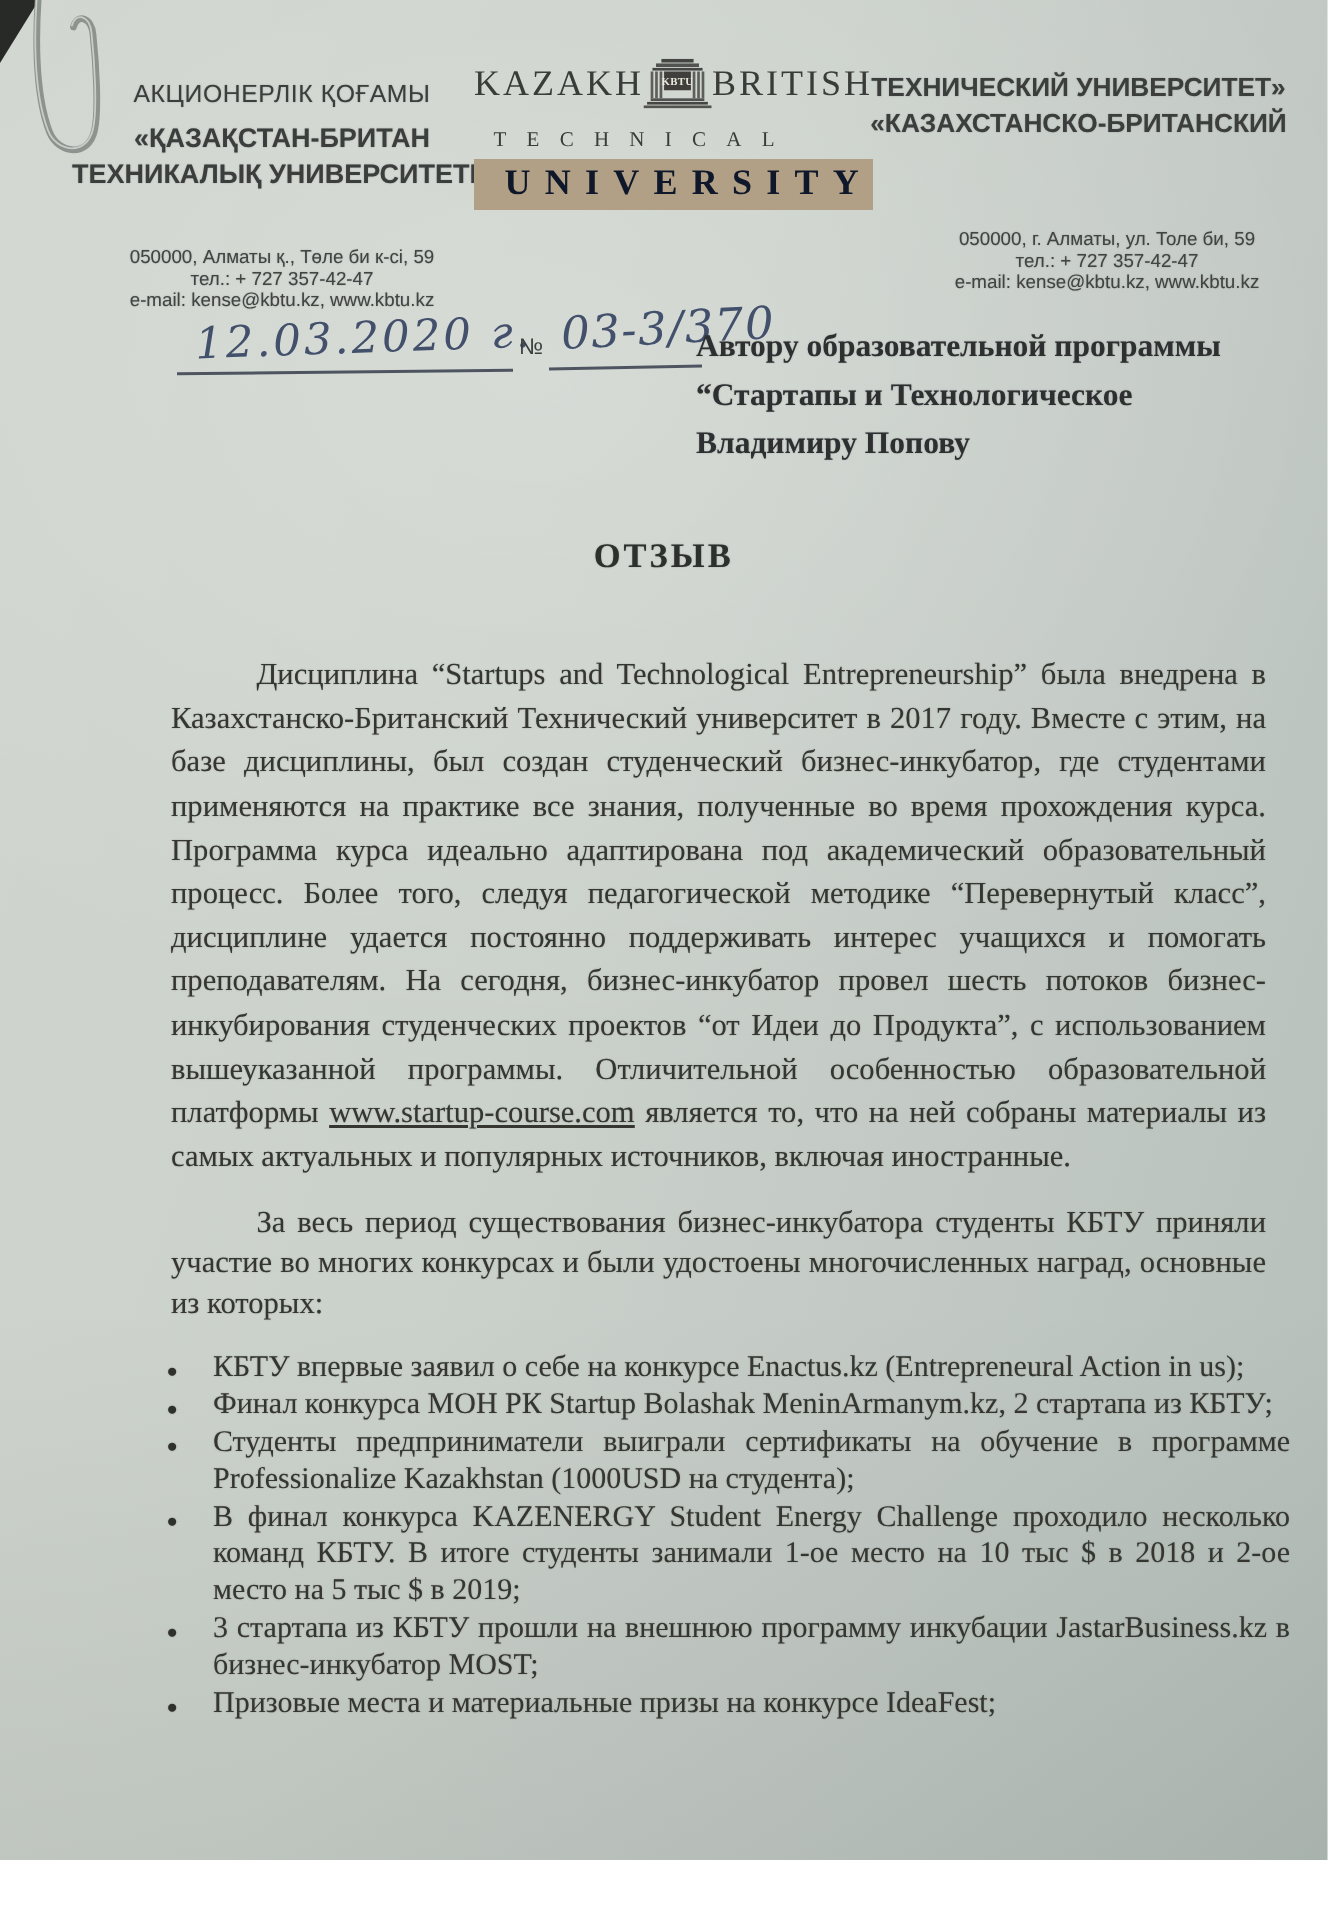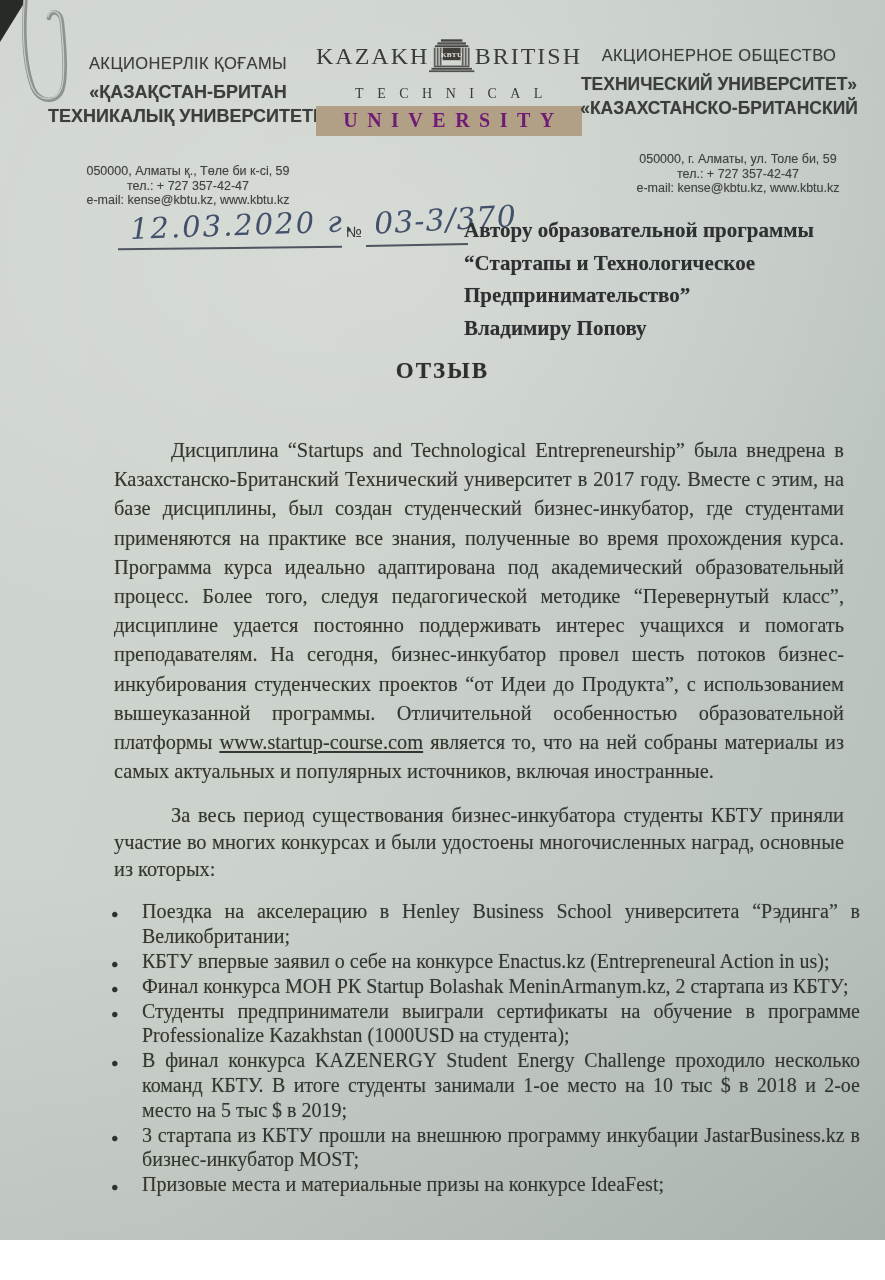--- a/index.html
+++ b/index.html
@@ -33,24 +33,24 @@
   .addr{position:absolute;text-align:center;
     font-family:"Liberation Sans","DejaVu Sans",sans-serif;
     font-size:12.5px;line-height:14.5px;color:#41444237;color:#414442;}
   .addr-left{left:36px;top:164px;width:304px;}
   .addr-right{left:575px;top:152px;width:326px;}
 
   
   .logo{position:absolute;left:316px;top:28px;width:266px;color:#3a3c39;}
   .logo-row1{display:flex;align-items:center;justify-content:space-between;}
   .logo-word{font-size:24px;letter-spacing:2px;font-weight:500;}
-  .logo-tech{margin-top:2px;text-align:center;font-size:14px;letter-spacing:13.5px;
+  .logo-tech{margin-top:2px;text-align:left;font-size:14px;letter-spacing:13.5px;
     padding-left:13px;}
-  .logo-bar{margin-top:4px;background:#b1a085;color:#701a75;text-align:center;
-    font-size:20px;font-weight:bold;letter-spacing:9.5px;padding:3px 0 4px 9px;}
+  .logo-bar{margin-top:4px;background:#b1a085;color:#0f172a;text-align:right;
+    font-size:24px;font-weight:bold;letter-spacing:9.5px;padding:3px 0 4px 9px;}
 
   
   .hand{position:absolute;font-family:"DejaVu Serif",serif;font-style:italic;
     color:#42506b;white-space:nowrap;}
   .hand-date{left:130px;top:208px;font-size:29px;letter-spacing:2px;transform:rotate(-2deg);}
   .hand-num{left:374px;top:202px;font-size:30px;letter-spacing:1px;transform:rotate(-3deg);}
   .no-label{position:absolute;left:346px;top:223px;
     font-family:"Liberation Sans","DejaVu Sans",sans-serif;font-size:15px;color:#3c3e3c;}
   .uline{position:absolute;height:2px;background:#4e5561;}
   .uline1{left:118px;top:247px;width:224px;transform:rotate(-0.6deg);}
@@ -124,50 +124,47 @@
         <rect x="4" y="48" width="68" height="3" fill="#454643"></rect>
         <rect x="0" y="52" width="76" height="3" fill="#525350"></rect>
       </svg>
       <span class="logo-word">BRITISH</span>
     </div>
     <div class="logo-tech">TECHNICAL</div>
     <div class="logo-bar">UNIVERSITY</div>
   </div>
 
   <div class="org-right txtsoft">
-    <div class="org-l1">АКЦИОНЕРНОЕ ОБЩЕСТВО</div>
     <div class="org-l2" style="font-size:17.5px;">ТЕХНИЧЕСКИЙ УНИВЕРСИТЕТ»</div>
     <div class="org-l2" style="font-size:17.5px;">«КАЗАХСТАНСКО-БРИТАНСКИЙ</div>
   </div>
   <div class="addr addr-right txtsoft">
     <div>050000, г. Алматы, ул. Толе би, 59</div>
     <div>тел.: + 727 357-42-47</div>
     <div>e-mail: kense@kbtu.kz, www.kbtu.kz</div>
   </div>
 
   <div class="hand hand-date">12.03.2020 г.</div>
   <div class="no-label">№</div>
   <div class="hand hand-num">03-3/370</div>
   <div class="uline uline1"></div>
   <div class="uline uline2"></div>
 
   <div class="addressee txtsoft">
     <div>Автору образовательной программы</div>
     <div>“Стартапы и Технологическое</div>
-    <div>Предпринимательство”</div>
     <div>Владимиру Попову</div>
   </div>
 
   <div class="doc-title txtsoft">ОТЗЫВ</div>
 
   <div class="body-text txtsoft">
     <p class="p1"><span>Дисциплина “Startups and Technological Entrepreneurship” была внедрена в Казахстанско-Британский Технический университет в 2017 году. Вместе с этим, на базе дисциплины, был создан студенческий бизнес-инкубатор, где студентами применяются на практике все знания, полученные во время прохождения курса. Программа курса идеально адаптирована под академический образовательный процесс. Более того, следуя педагогической методике “Перевернутый класс”, дисциплине удается постоянно поддерживать интерес учащихся и помогать преподавателям. На сегодня, бизнес-инкубатор провел шесть потоков бизнес-инкубирования студенческих проектов “от Идеи до Продукта”, с использованием вышеуказанной программы. Отличительной особенностью образовательной платформы </span><span class="link">www.startup-course.com</span><span> является то, что на ней собраны материалы из самых актуальных и популярных источников, включая иностранные.</span></p>
     <p class="p2">За весь период существования бизнес-инкубатора студенты КБТУ приняли участие во многих конкурсах и были удостоены многочисленных наград, основные из которых:</p>
     <ul class="bullets">
-      <li>Поездка на акселерацию в Henley Business School университета “Рэдинга” в Великобритании;</li>
       <li>КБТУ впервые заявил о себе на конкурсе Enactus.kz (Entrepreneural Action in us);</li>
       <li>Финал конкурса МОН РК Startup Bolashak MeninArmanym.kz, 2 стартапа из КБТУ;</li>
       <li>Студенты предприниматели выиграли сертификаты на обучение в программе Professionalize Kazakhstan (1000USD на студента);</li>
       <li>В финал конкурса KAZENERGY Student Energy Challenge проходило несколько команд КБТУ. В итоге студенты занимали 1-ое место на 10 тыс $ в 2018 и 2-ое место на 5 тыс $ в 2019;</li>
       <li>3 стартапа из КБТУ прошли на внешнюю программу инкубации JastarBusiness.kz в бизнес-инкубатор MOST;</li>
       <li>Призовые места и материальные призы на конкурсе IdeaFest;</li>
     </ul>
   </div>
 
   <div class="doc-number">002914</div>

